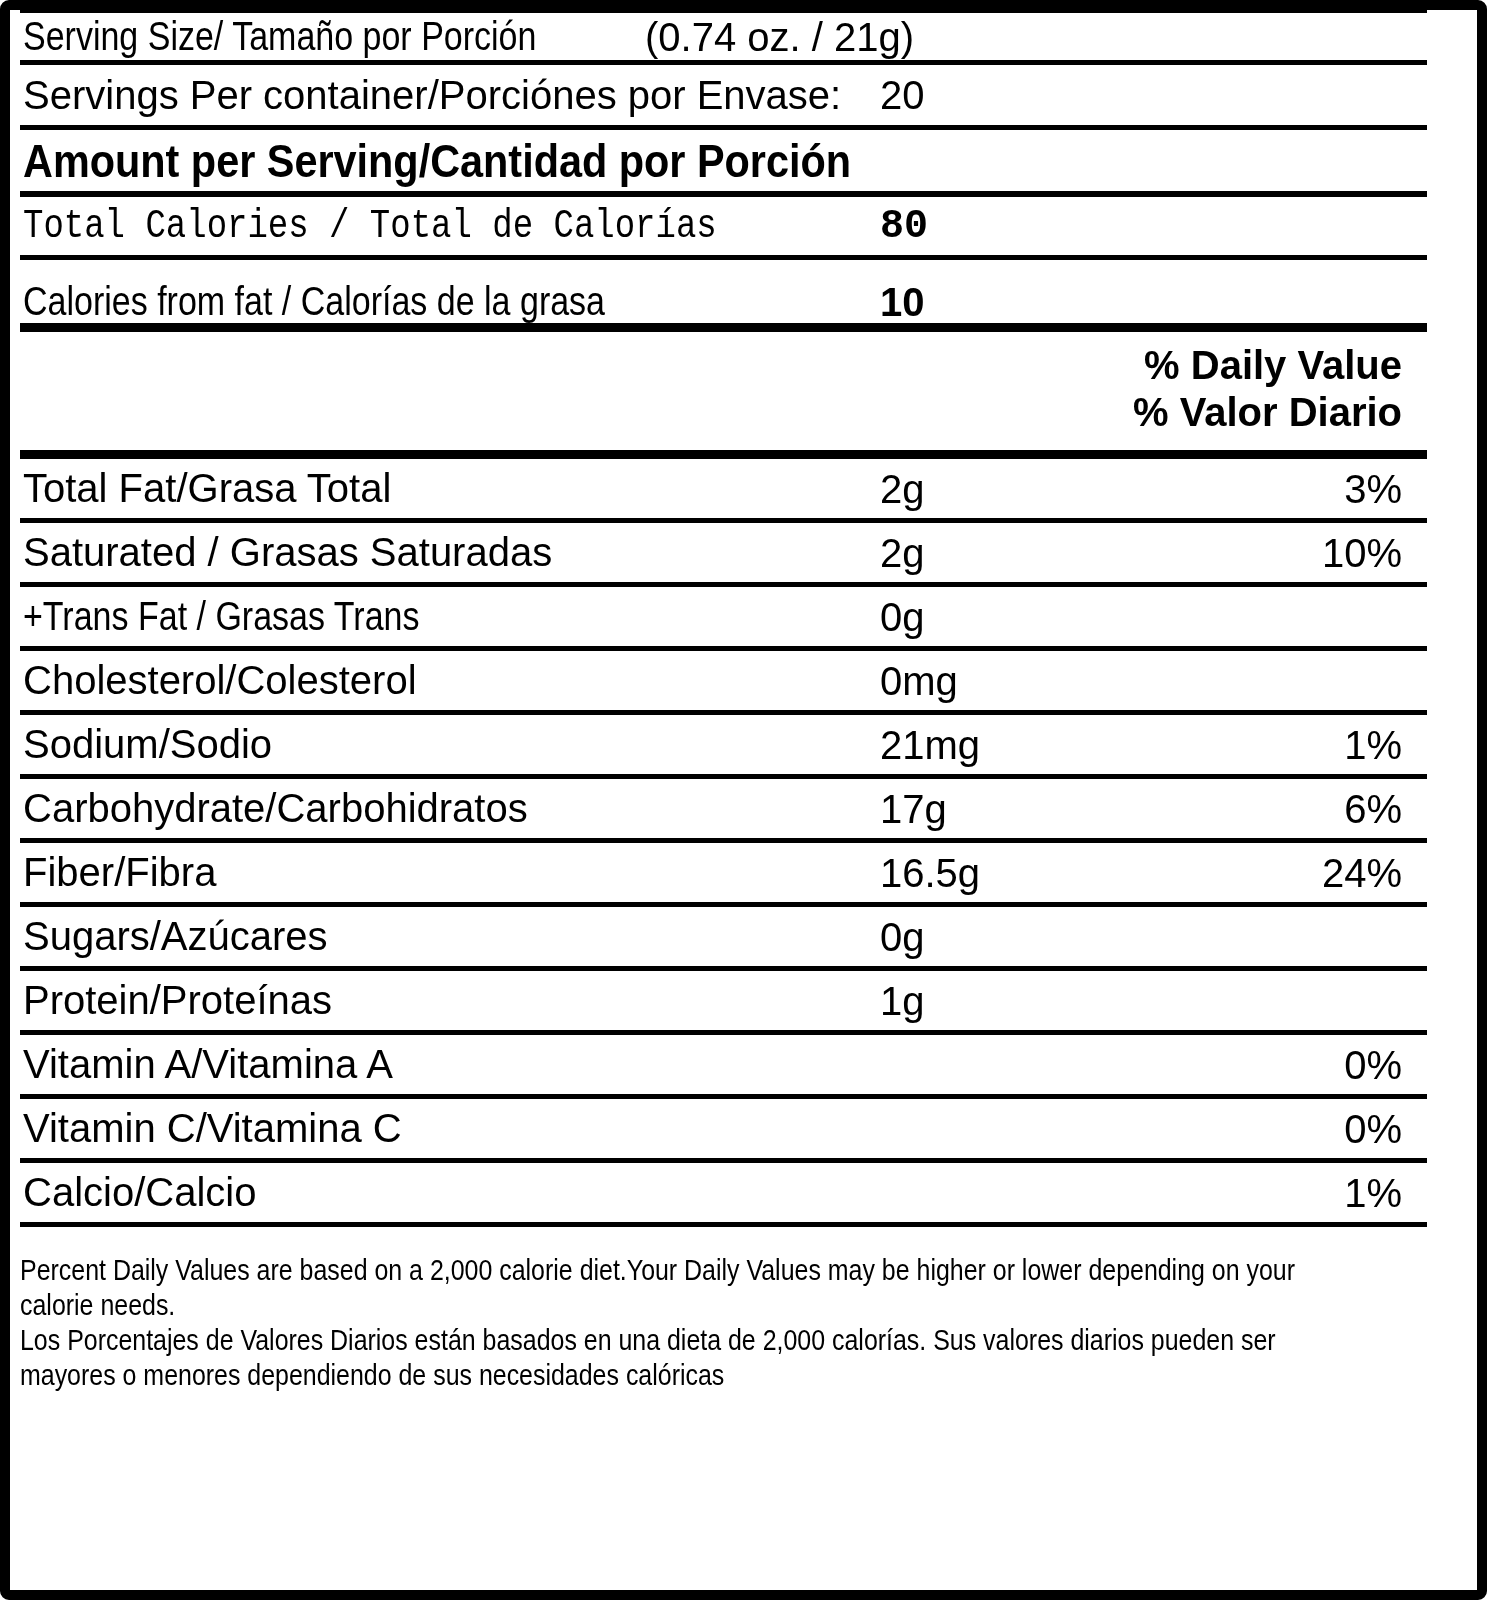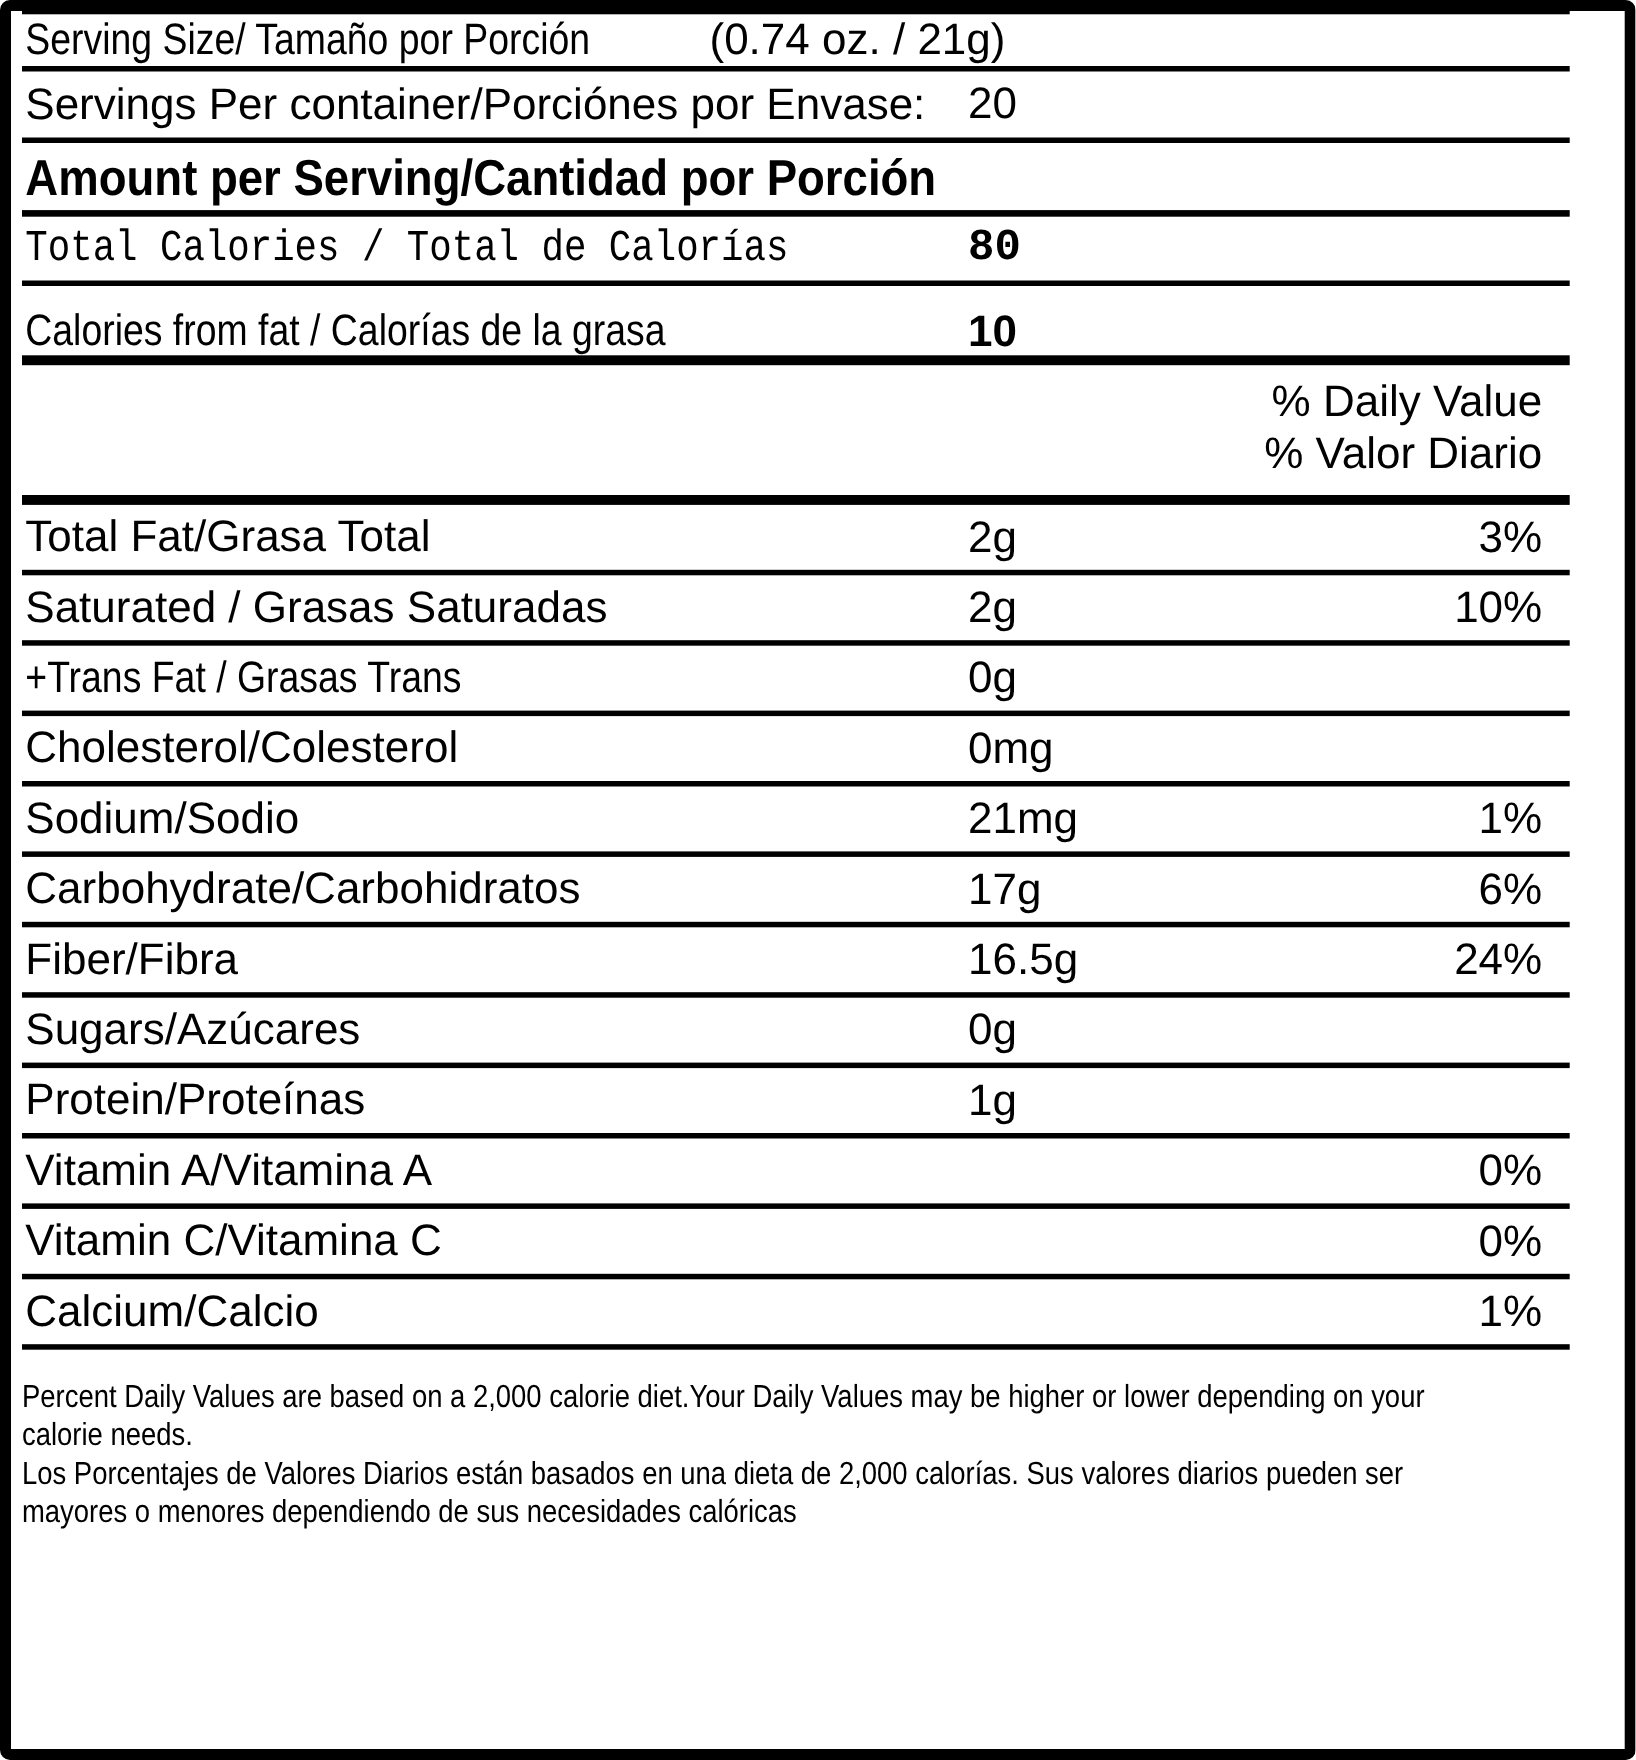--- a/index.html
+++ b/index.html
@@ -74,21 +74,21 @@
     top:50%;transform:translateY(-50%);
     text-align:right;white-space:nowrap;
   }
   .dvBlock{
     height:127px;box-sizing:border-box;
     border-bottom:9px solid #000;
     display:flex;flex-direction:column;justify-content:space-around;
     padding:10px 25px 14px 0;
   }
   .dvLine{
-    text-align:right;font-weight:normal;font-size:40px;white-space:nowrap;
+    text-align:right;font-weight:bold;font-size:40px;white-space:nowrap;
   }
   .footnote{
     padding-top:26px;
   }
   .fnLine{
     font-size:29px;line-height:35px;white-space:nowrap;
   }
   .fnLine > span{
     display:inline-block;
     transform:scaleX(0.86);transform-origin:left center;
@@ -192,21 +192,21 @@
       <span class="pct">0%</span>
     </div>
 
     <div class="row r-n">
       <span>Vitamin C/Vitamina C</span>
       <span class="val"></span>
       <span class="pct">0%</span>
     </div>
 
     <div class="row r-n">
-      <span>Calcium/Calcio</span>
+      <span>Calcio/Calcio</span>
       <span class="val"></span>
       <span class="pct">1%</span>
     </div>
 
 
     <div class="footnote">
       <div class="fnLine"><span>Percent Daily Values are based on a 2,000 calorie diet.Your Daily Values may be higher or lower depending on your</span></div>
       <div class="fnLine"><span>calorie needs.</span></div>
       <div class="fnLine"><span>Los Porcentajes de Valores Diarios están basados en una dieta de 2,000 calorías. Sus valores diarios pueden ser</span></div>
       <div class="fnLine"><span>mayores o menores dependiendo de sus necesidades calóricas</span></div>

